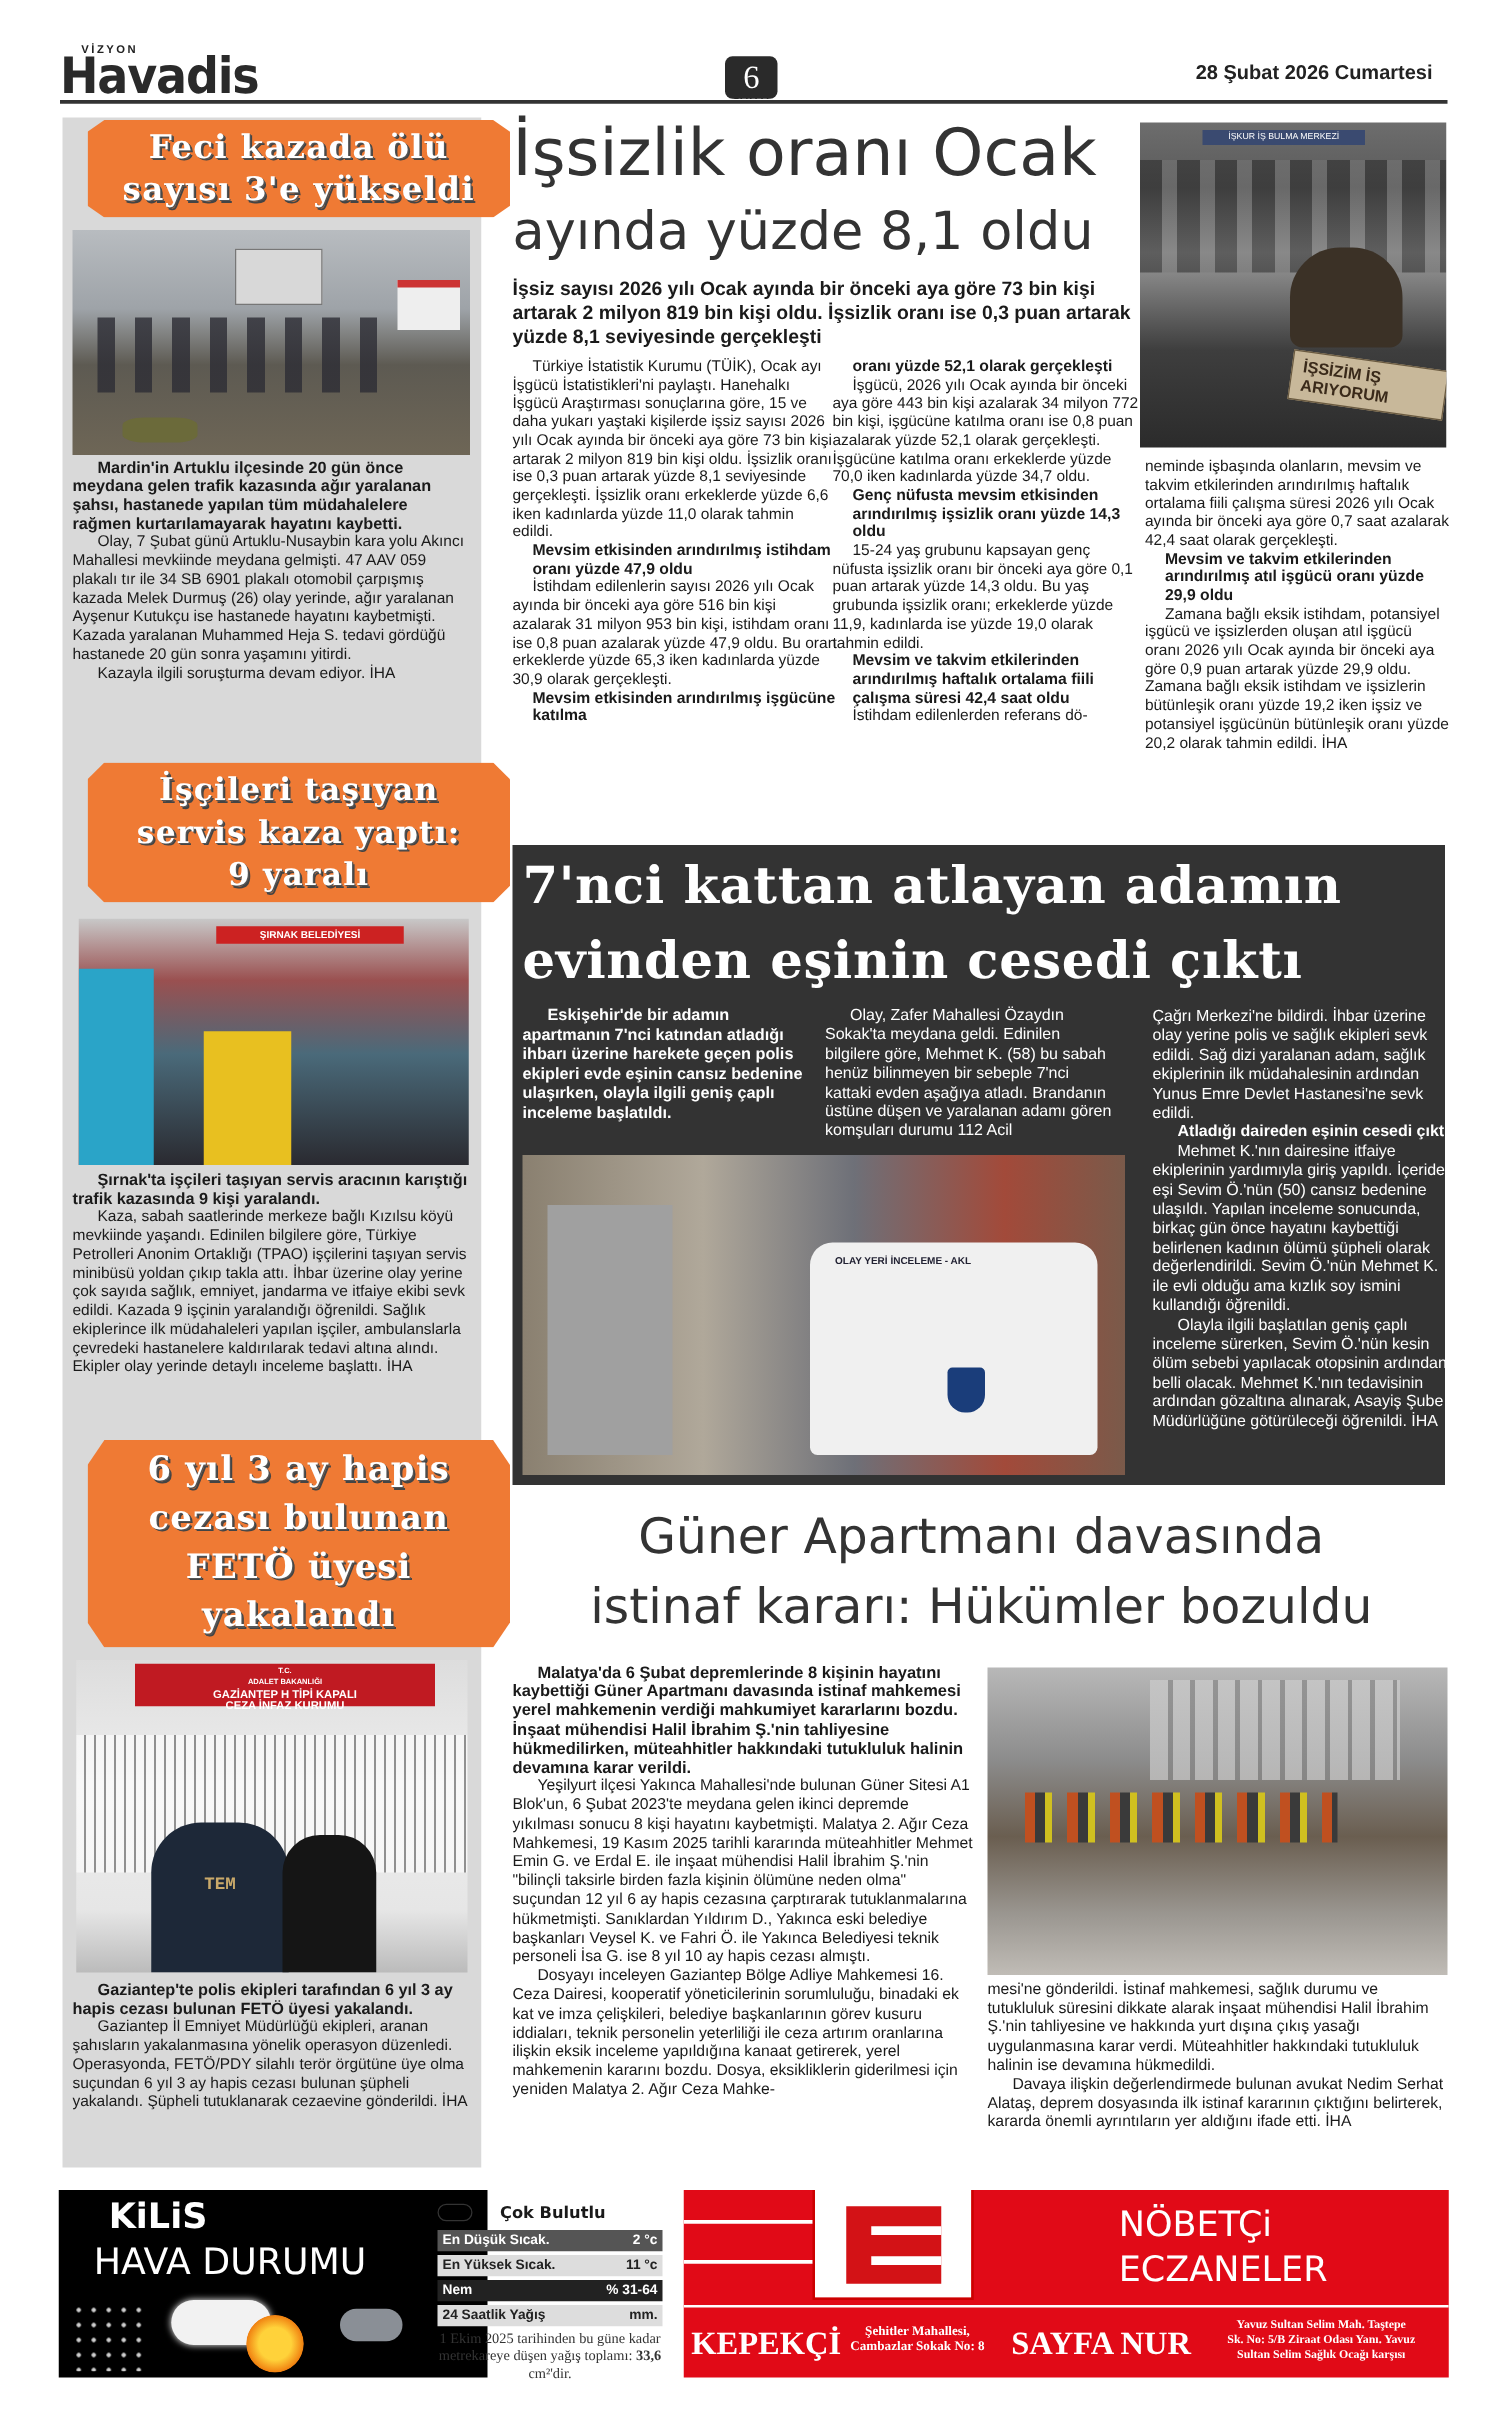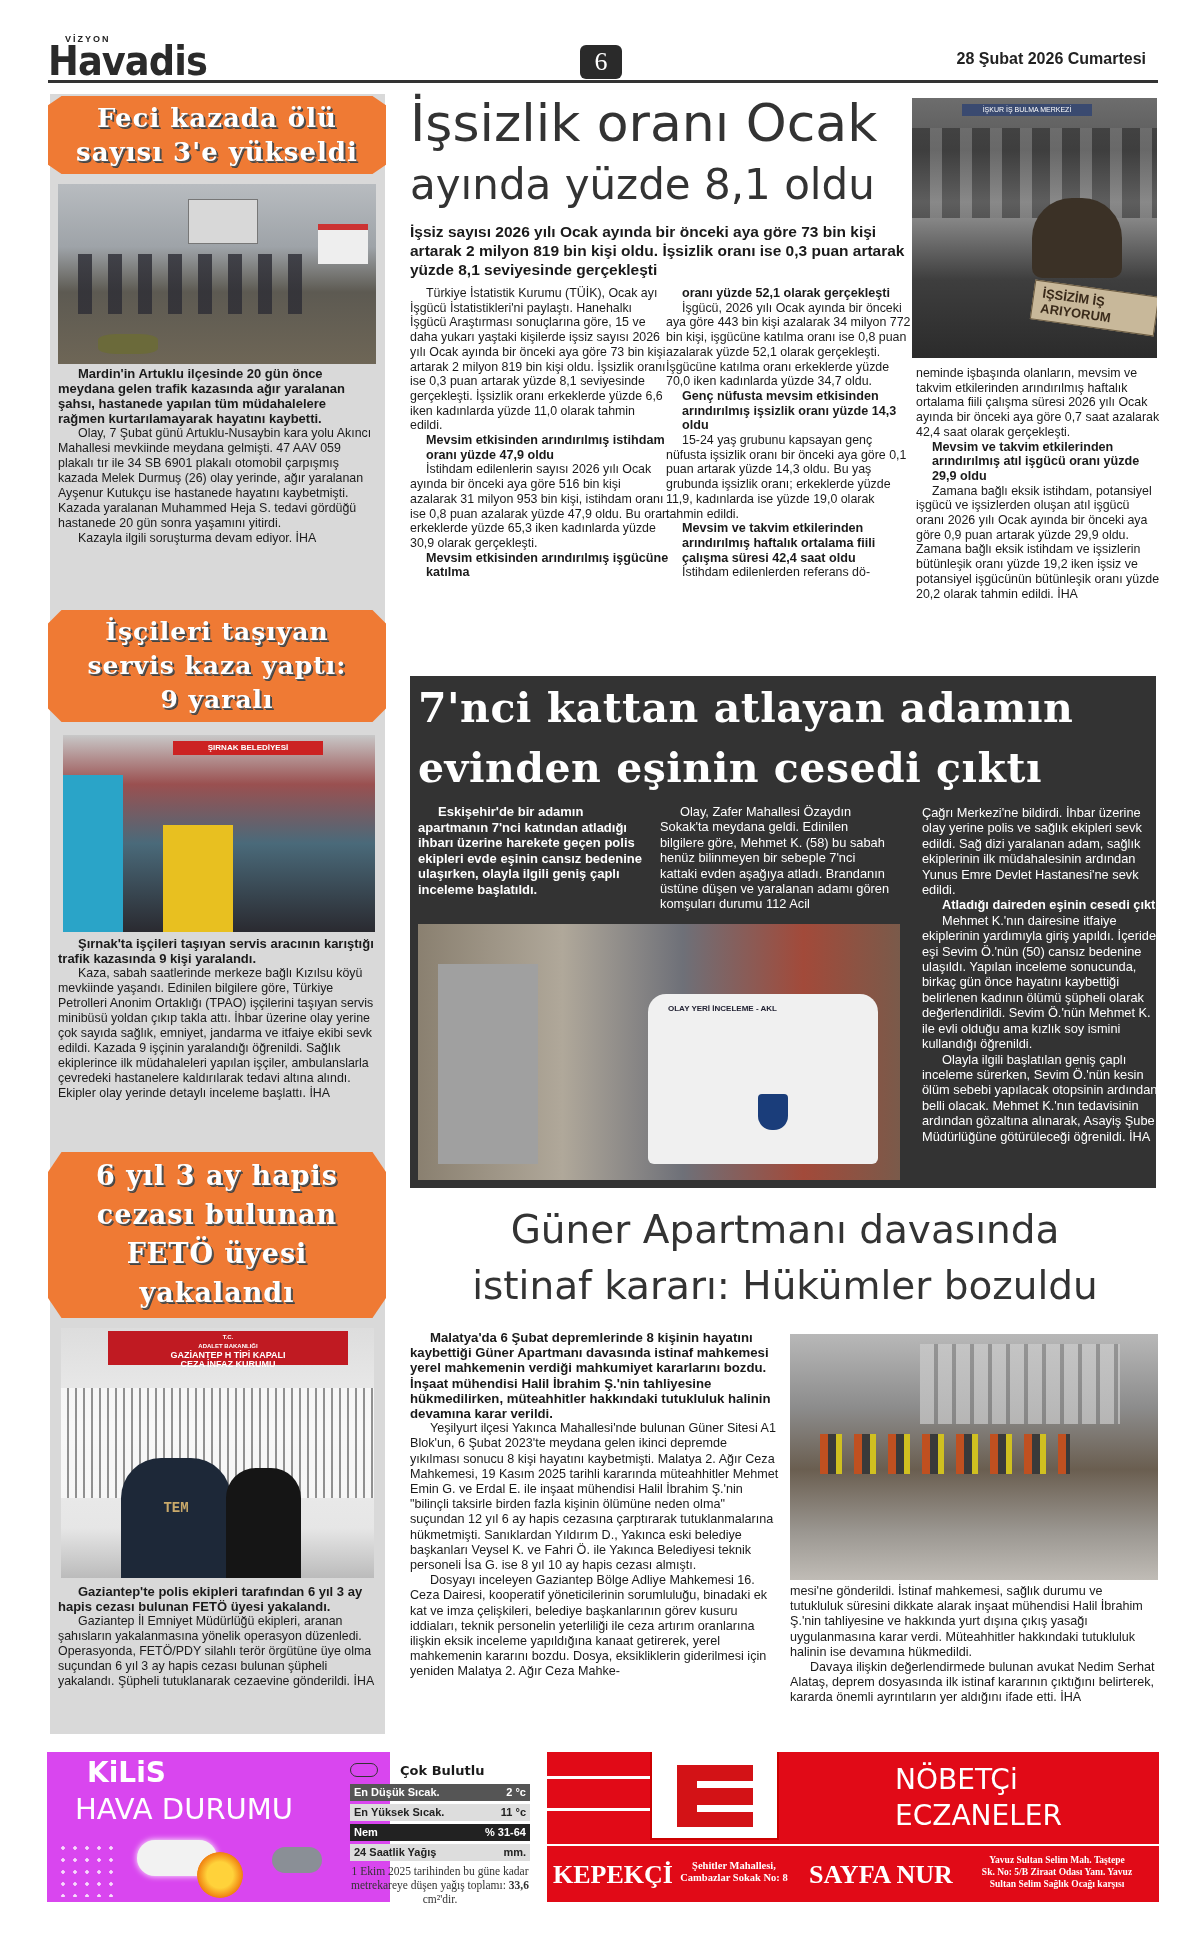--- a/index.html
+++ b/index.html
@@ -8,21 +8,21 @@
   
   .logo-small { left: 65px; top: 34px; font-size: 9px; letter-spacing: 2px; font-weight: bold; color: #222; }
   .logo-big { left: 48px; top: 30px; font-size: 40px; font-weight: bold; color: #2a2a2a; font-family: "DejaVu Sans", sans-serif; letter-spacing: -1px; transform: scaleX(0.92); transform-origin: left; }
   .sayfa-label { left: 586px; top: 30px; font-size: 9px; font-weight: bold; margin-top: 41px; }
   .sayfa-num { left: 580px; top: 45px; width: 42px; height: 34px; background: #2a2a2a; color: #fff; border-radius: 6px; font-size: 26px; font-family: "Liberation Serif", serif; text-align: center; line-height: 34px; }
   .date { right: 54px; top: 50px; font-size: 16px; font-weight: bold; color: #222; }
   .rule-top { left: 48px; top: 80px; width: 1110px; height: 3px; background: #333; }
 
   
   .left-col { left: 50px; top: 94px; width: 335px; height: 1640px; background: #d9d9d9; }
-  .orange-box { background: #ef7a34; color: #fff; text-align: center; font-family: "DejaVu Serif", serif; font-weight: bold; text-shadow: 1px 1px 0 #555, 2px 2px 0 #444; clip-path: polygon(4% 0, 96% 0, 100% 12%, 100% 88%, 96% 100%, 4% 100%, 0 88%, 0 12%); letter-spacing: 1px; }
+  .orange-box { background: #ef7a34; color: #fff; text-align: center; font-family: "DejaVu Serif", serif; font-weight: bold; text-shadow: 1px 1px 0 #555, 2px 2px 0 #444; clip-path: polygon(4% 0, 96% 0, 100% 12%, 100% 88%, 96% 100%, 4% 100%, 0 88%, 0 12%); letter-spacing: 1px; margin-left: 22px; }
   .photo { background: #888; overflow: hidden; position: absolute; }
   .lede-left { font-size: 13px; line-height: 15px; font-weight: bold; text-indent: 20px; }
   .body-left { font-size: 12.4px; line-height: 15px; }
   .body-left p { text-indent: 20px; }
 
   
   .headline1 { left: 410px; top: 92px; font-family: "DejaVu Sans", sans-serif; font-size: 52px; line-height: 62px; color: #333; }
   .headline1 .l2 { font-size: 42px; }
   .subhead { left: 410px; top: 222px; width: 505px; font-size: 15.5px; line-height: 19px; font-weight: bold; }
   .col-text { font-size: 12.4px; line-height: 14.7px; }
@@ -38,21 +38,21 @@
   .dark-text { font-size: 12.8px; line-height: 15.4px; }
   .dark-text p { text-indent: 20px; }
   .dark-text h4 { padding-left: 20px; font-weight: 900; }
 
   
   .headline3 { left: 410px; top: 1202px; width: 750px; font-family: "DejaVu Sans", sans-serif; font-size: 39px; line-height: 56px; color: #333; text-align: center; }
   .body3 { font-size: 12.6px; line-height: 15.2px; }
   .body3 p { text-indent: 20px; }
 
   
-  .weather-panel { left: 47px; top: 1752px; width: 343px; height: 150px; background: #d946ef; color: #fff; overflow: hidden; padding-left: 40px; }
+  .weather-panel { left: 47px; top: 1752px; width: 343px; height: 150px; background: #000000; color: #fff; overflow: hidden; padding-left: 40px; }
   .w-kilis { position: absolute; left: 40px; top: 4px; font-size: 28px; font-weight: bold; font-family: "DejaVu Sans", sans-serif; }
   .w-hava { position: absolute; left: 28px; top: 40px; font-size: 29px; font-family: "DejaVu Sans", sans-serif; }
   .wtable { left: 350px; top: 1760px; width: 180px; }
   .wrow { display: flex; justify-content: space-between; font-size: 11px; font-weight: bold; padding: 1px 4px; margin-bottom: 3px; height: 17px; line-height: 15px; }
   .wrow.dark { background: #555; color: #fff; }
   .wrow.black { background: #222; color: #fff; }
   .wrow.light { background: #ddd; color: #222; }
   .wnote { font-family: "Liberation Serif", serif; font-size: 11.5px; line-height: 14px; text-align: center; color: #333; }
   .ecz { left: 547px; top: 1752px; width: 612px; height: 150px; background: #e10a17; color: #fff; overflow: hidden; }
   .ecz-logo { position: absolute; left: 105px; top: 0; width: 125px; height: 86px; background: #fff; border: 3px solid #fff; outline: 2px solid #c00; }

